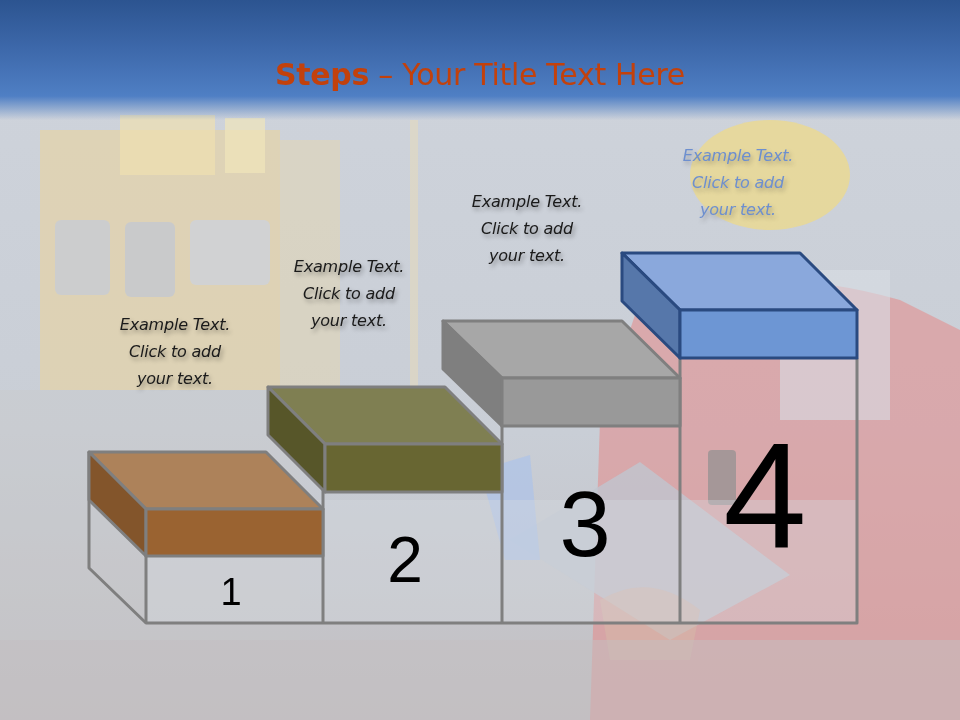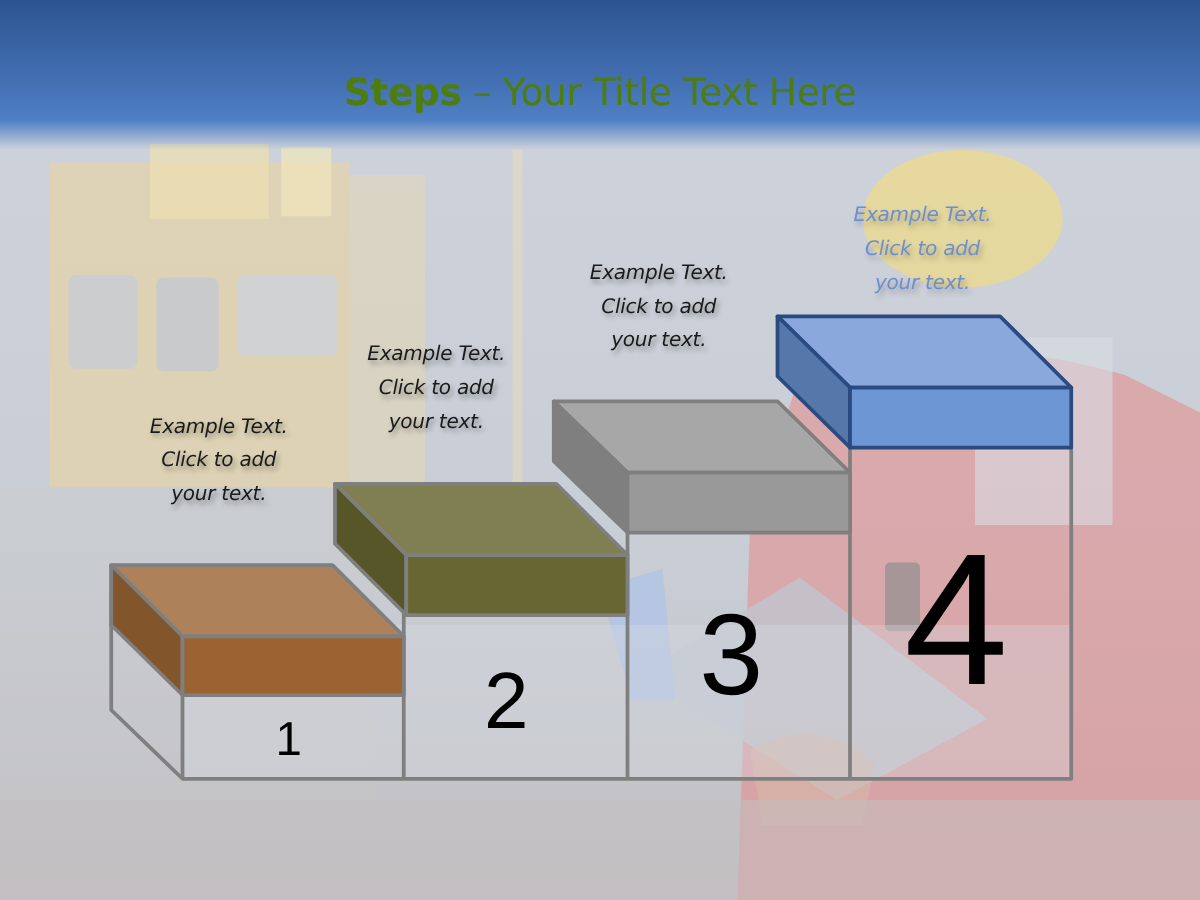--- a/index.html
+++ b/index.html
@@ -2,26 +2,26 @@
 <html><head>
 <meta charset="utf-8">
 <style>
   html, body { margin: 0; padding: 0; }
   body { width: 960px; height: 720px; overflow: hidden; position: relative; font-family: "Liberation Sans", sans-serif; }
   .slide { position: absolute; left: 0; top: 0; width: 960px; height: 720px; overflow: hidden;
     background: #d4d9e0; }
   .bg-photo { position: absolute; inset: 0; }
   .header-band { position: absolute; left: 0; top: 0; width: 960px; height: 120px;
     background: linear-gradient(180deg, #2c5490 0%, #3d68aa 40%, #4f7fc4 80%, rgba(80,126,196,0.0) 100%); }
-  .title { position: absolute; left: 0; top: 52px; width: 960px; text-align: center; color: #4d7c0f;
+  .title { position: absolute; left: 0; top: 52px; width: 960px; text-align: center; color: #c2410c;
     font-family: "DejaVu Sans", sans-serif; font-size: 30px; line-height: 46px; letter-spacing: -0.3px; }
   .title .bold { font-weight: bold; }
   .caption { position: absolute; width: 170px; text-align: center; font-family: "DejaVu Sans", sans-serif;
     font-style: italic; font-size: 16px; line-height: 27px; color: #1a1a1a;
-    text-shadow: 2px 3px 4px rgba(0,0,0,0.35); letter-spacing: -0.2px; margin-top: 16px; }
+    text-shadow: 2px 3px 4px rgba(0,0,0,0.35); letter-spacing: -0.2px; }
   .caption.blue { color: #6d8fcf; text-shadow: 2px 3px 4px rgba(60,60,60,0.35); }
   .caption div { white-space: nowrap; }
   .stage { position: absolute; left: 0; top: 0; }
   .num { position: absolute; font-family: "Liberation Sans", sans-serif; color: #000; text-align: center; line-height: 1; }
 </style>
 </head>
 <body>
 
 <div class="slide">
 

